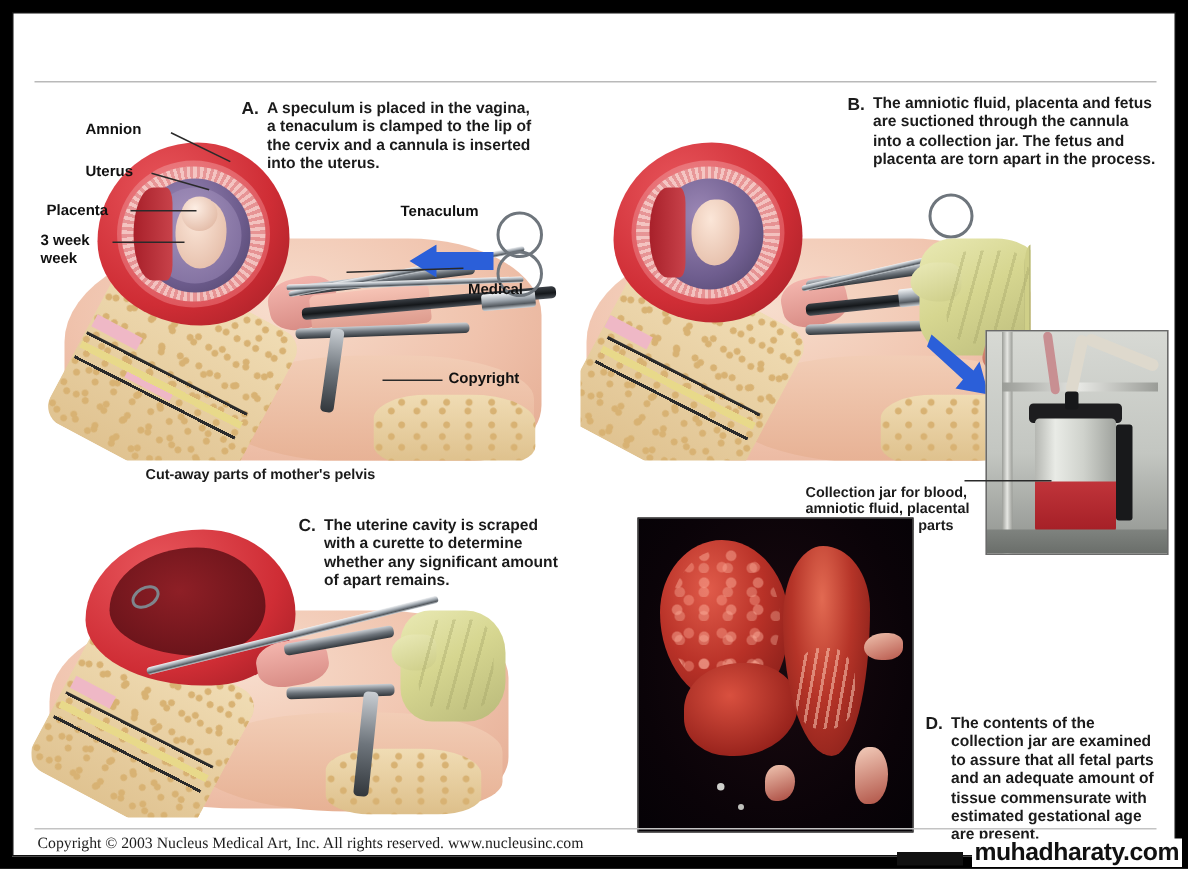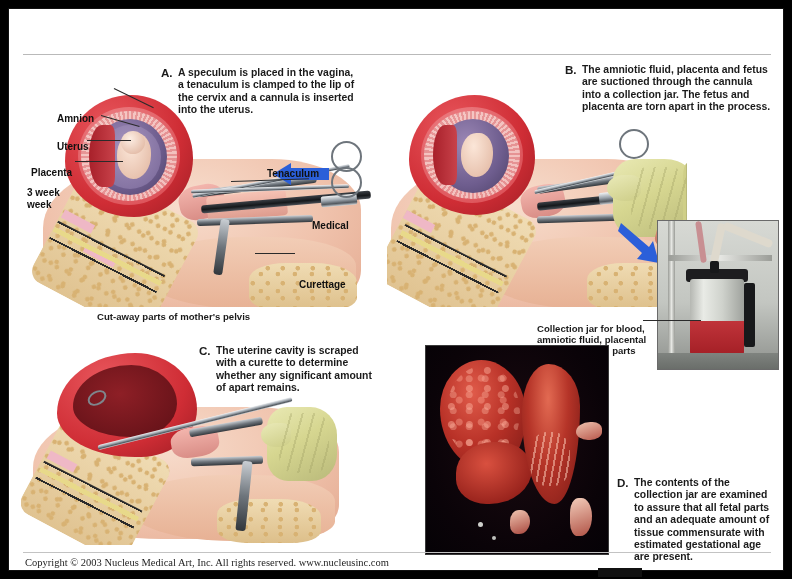--- a/index.html
+++ b/index.html
@@ -14,21 +14,21 @@
   
   #title{position:absolute;left:0;top:8px;width:776px;text-align:center;
          font-size:25px;font-weight:bold;color:#111;letter-spacing:-0.2px;}
   #title-rule{position:absolute;left:14px;top:45px;width:748px;height:1px;background:#b9b9b9;}
 
   
   .para{position:absolute;font-size:10.4px;font-weight:bold;color:#1b1b1b;line-height:12.4px;}
   .para .ltr{position:absolute;left:0;top:0;font-size:11.6px;font-weight:bold;}
   .para .body{display:block;margin-left:17px;}
 
-  .lbl{position:absolute;font-size:10px;font-weight:bold;color:#111;line-height:11.5px;white-space:nowrap;margin-top:32px;}
+  .lbl{position:absolute;font-size:10px;font-weight:bold;color:#111;line-height:11.5px;white-space:nowrap;}
   .lbl.wrap{white-space:normal;}
   .caption{position:absolute;font-size:9.6px;font-weight:bold;color:#1b1b1b;line-height:11px;}
 
   .leader{position:absolute;background:#2a2a2a;height:1px;}
 
   
   .illus{position:absolute;overflow:hidden;}
 
   
   .skin{position:absolute;background:#f0c3ad;}
@@ -174,21 +174,21 @@
     <div class="lbl wrap" style="left:18px;top:146px;width:50px;">
       <span>3 week</span><br>
       <span>week</span>
     </div>
     <div class="leader" style="left:66px;top:152px;width:48px;"></div>
 
     <div class="lbl" style="left:258px;top:127px;">Tenaculum</div>
     <div class="lbl" style="left:303px;top:179px;">Medical</div>
     <div class="leader" style="left:222px;top:172px;width:78px;transform:rotate(-2deg);transform-origin:left center;"></div>
 
-    <div class="lbl" style="left:290px;top:238px;">Curettage</div>
+    <div class="lbl" style="left:290px;top:238px;">Copyright</div>
     <div class="leader" style="left:246px;top:244px;width:40px;"></div>
 
     <div class="para" style="left:152px;top:58px;width:200px;">
       <span class="ltr">A.</span>
       <span class="body">A speculum is placed in the vagina, a tenaculum is clamped to the lip of the cervix and a cannula is inserted into the uterus.</span>
     </div>
 
     <div class="caption" style="left:88px;top:302px;">Cut-away parts of mother's pelvis</div>
 
     <div class="illus" style="left:378px;top:58px;width:300px;height:240px;">
@@ -373,13 +373,14 @@
     <div class="para" style="left:608px;top:468px;width:162px;">
       <span class="ltr">D.</span>
       <span class="body">The contents of the collection jar are examined to assure that all fetal parts and an adequate amount of tissue commensurate with estimated gestational age are present.</span>
     </div>
 
     <div id="footer-rule"></div>
     <div id="copyright">Copyright © 2003 Nucleus Medical Art, Inc. All rights reserved. www.nucleusinc.com</div>
   </div>
 
   <div id="wm-bar"></div>
+  <div id="watermark">muhadharaty.com</div>
 </div>
 
 </body></html>

